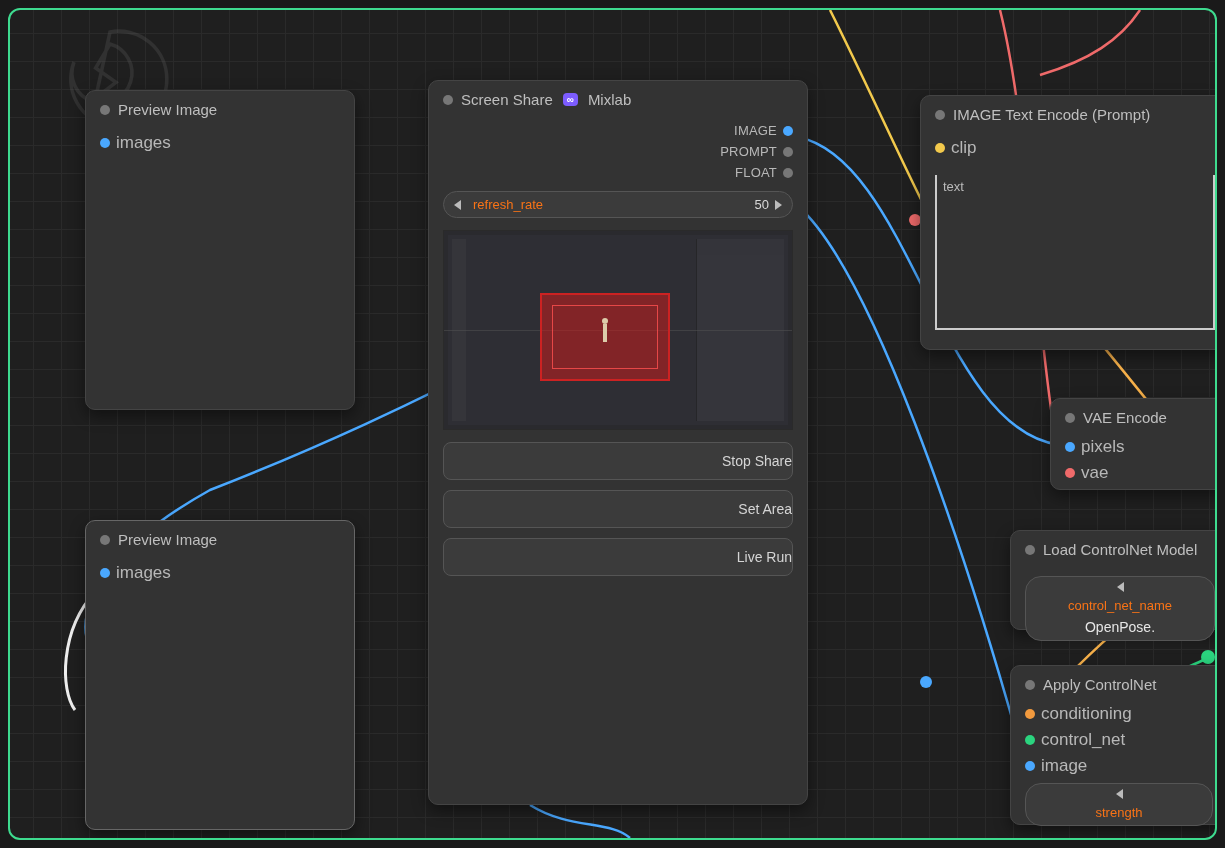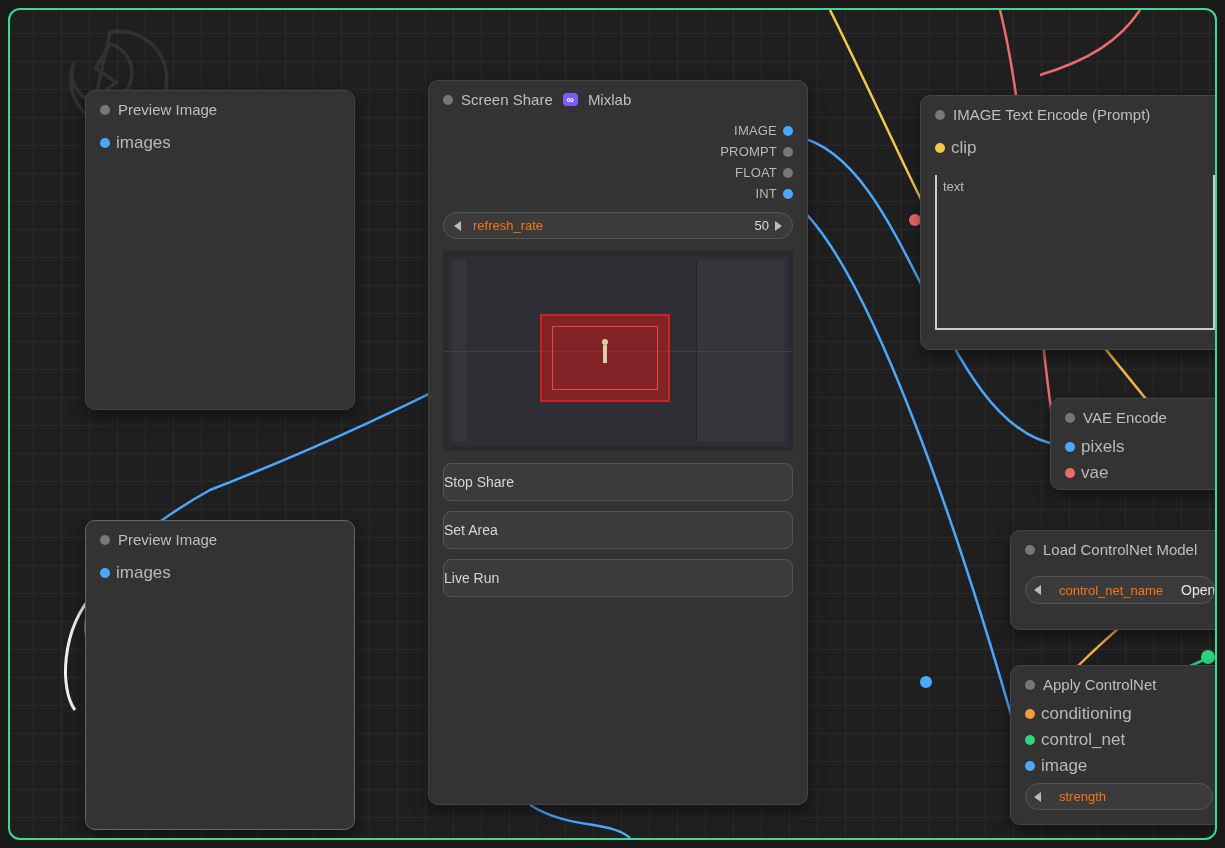--- a/index.html
+++ b/index.html
@@ -83,35 +83,35 @@
   .fake-tool { position:absolute; left:4px; top:4px; bottom:4px; width:14px; background:#3a3a40; opacity:.6;}
   .fig { position:absolute; left:45%; top:35%; width:12px; height:28px; }
   .fig::before { content:""; position:absolute; left:3px; top:-6px; width:6px; height:6px; border-radius:50%; background:#dca;}
   .fig::after { content:""; position:absolute; left:4px; top:0; width:4px; height:18px; background:#dca;}
   .hline { position:absolute; left:0; right:0; height:0; border-top:1px solid #555; }
   .hline.a{ top:95px; transform: perspective(200px) rotateX(50deg) scaleX(2); }
 
   .btn-row { display:flex; gap:10px; margin-top:12px; }
   .btn {
     flex:1; background:#3b3b3b; border:1px solid #555; color:#d5d5d5;
-    border-radius:8px; padding:10px 0; text-align:left; font-size:14px;
+    border-radius:8px; padding:10px 0; text-align:right; font-size:14px;
     cursor:pointer;
   }
   .btn.full { width:100%; margin-top:10px; }
 
   .text-area {
     margin:14px 0 0 0; border-left:2px solid #ccc; border-bottom:2px solid #ccc; border-right:2px solid #ccc;
     border-top:none; height:155px; position:relative;
   }
   .text-area .ph { position:absolute; left:6px; top:4px; color:#bbb; font-size:13px; }
 
   .cn-pill {
     display:flex; align-items:center;
     background:#3b3b3b; border:1px solid #555; border-radius:16px;
-    padding:5px 8px; margin-top:10px; gap:6px; overflow:hidden; white-space:nowrap;
+    padding:5px 8px; margin-top:10px; gap:6px; overflow:hidden; white-space:nowrap;flex-direction:column;
   }
   .cn-pill .v { color:#e6e6e6; font-weight:500; }
 </style>
 </head>
 <body>
 
 <div class="viewport">
 
   <div class="swirl top">
     <svg viewBox="0 0 100 100">
@@ -180,24 +180,20 @@
         <span class="port-dot"></span>
       </div>
       <div class="port-row right">
         <span class="port-label caps">PROMPT</span>
         <span class="port-dot grey"></span>
       </div>
       <div class="port-row right">
         <span class="port-label caps">FLOAT</span>
         <span class="port-dot grey"></span>
       </div>
-      <div class="port-row right">
-        <span class="port-label caps">INT</span>
-        <span class="port-dot"></span>
-      </div>
 
       <div class="param-pill">
         <span class="chev left"></span>
         <span class="pill-label">refresh_rate</span>
         <span class="pill-val">50</span>
         <span class="chev right"></span>
       </div>
 
       <div class="preview-box">
         <div class="preview-inner">

